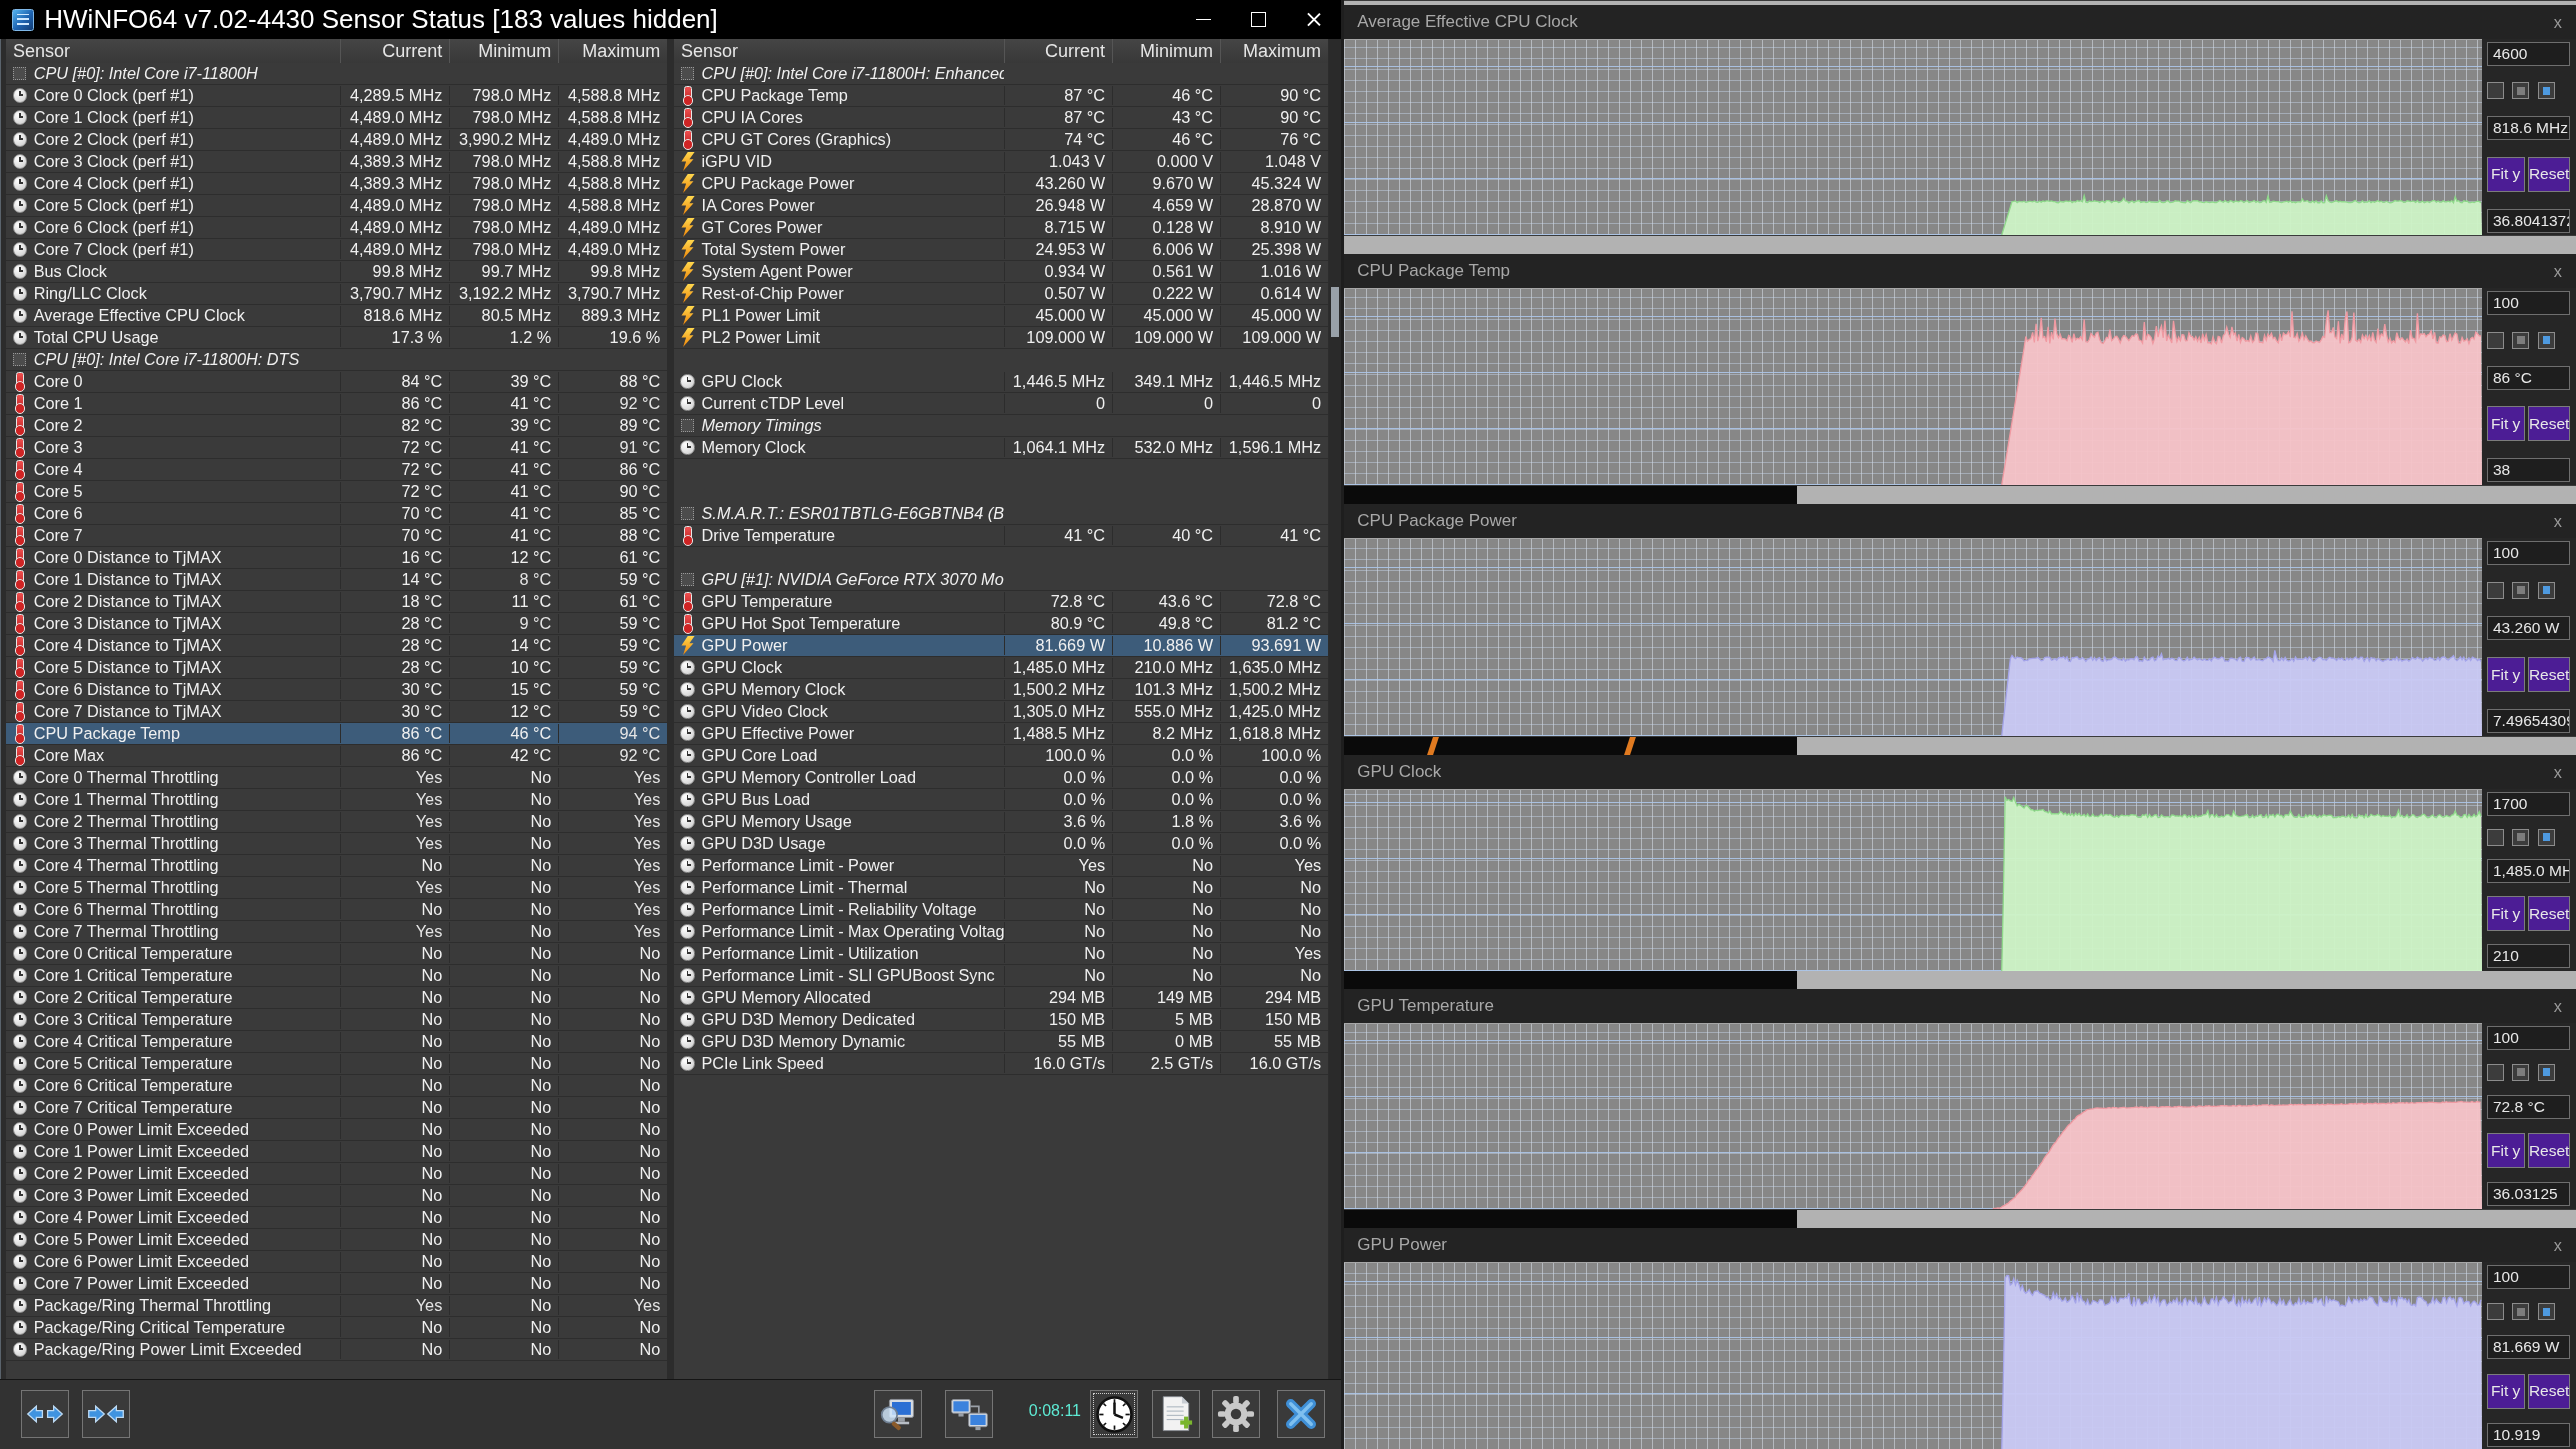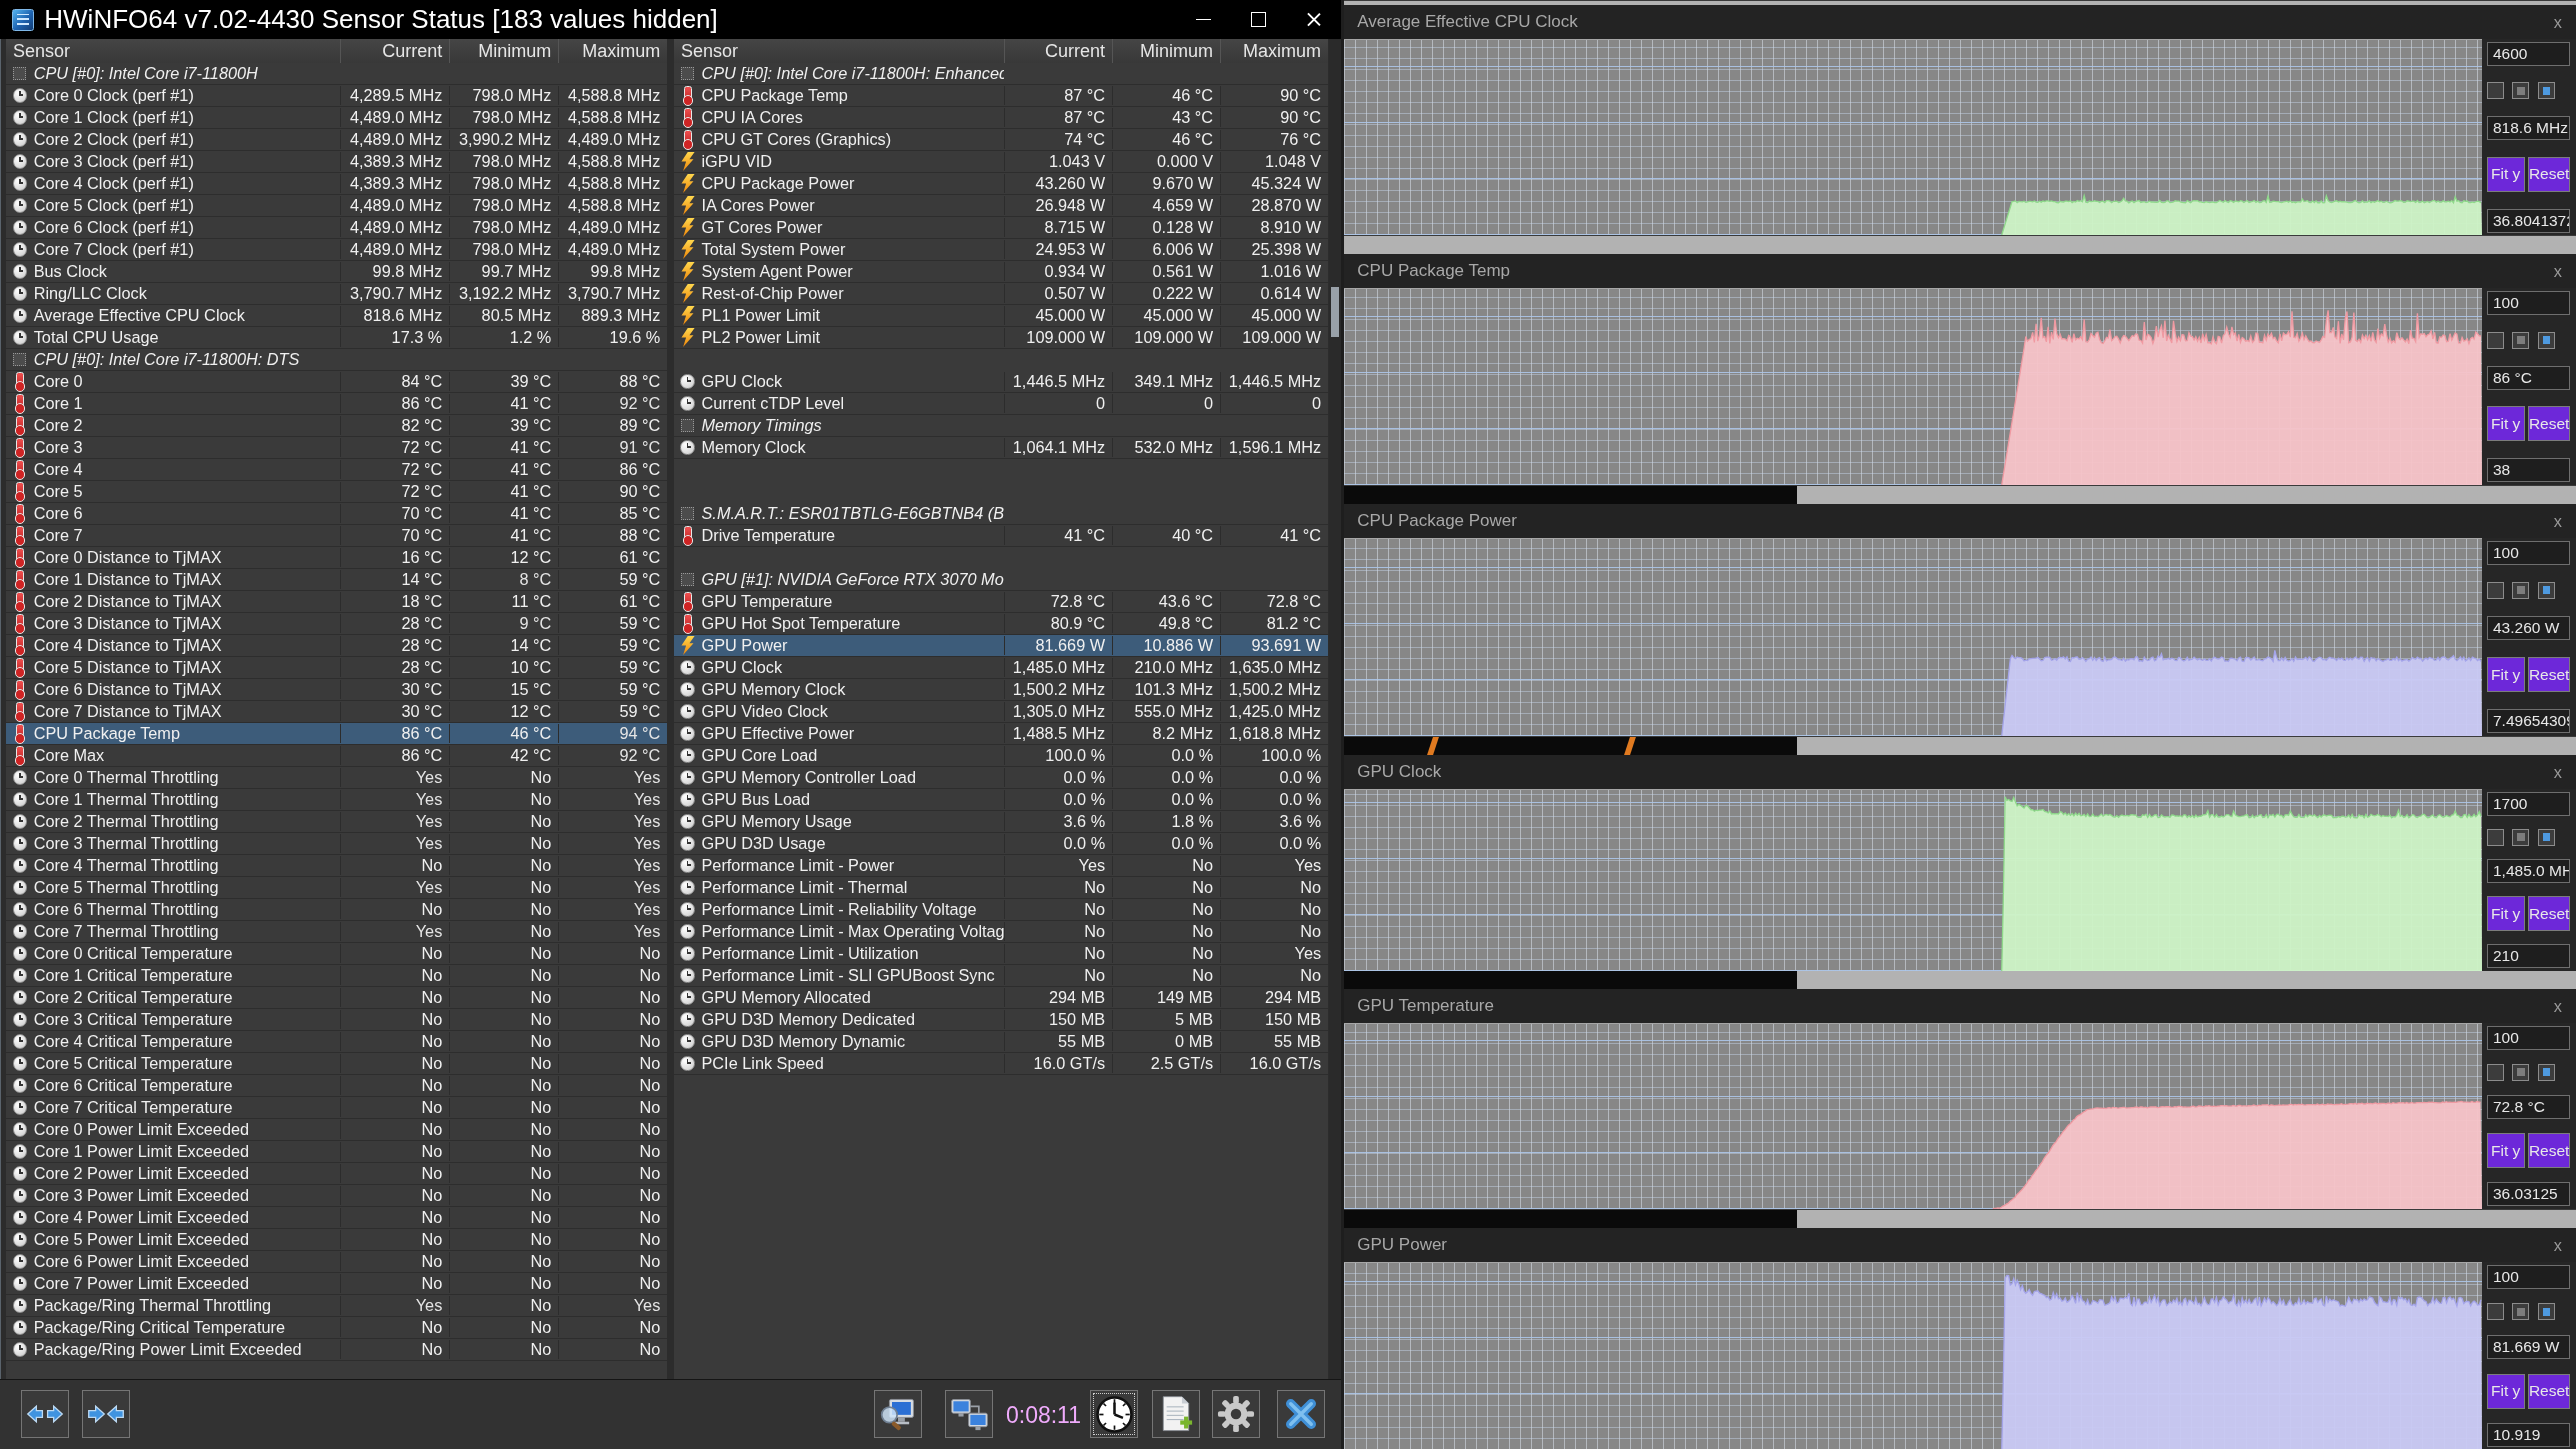--- a/index.html
+++ b/index.html
@@ -61,21 +61,21 @@
 
   #vscroll{position:absolute;right:0;top:0;bottom:0;width:12px;background:#2a2a2a;}
   #vscroll .thumb{position:absolute;left:1.7px;width:8.6px;top:248px;height:50px;background:#99a1a9;}
 
   
   #toolbar{position:absolute;left:0;bottom:0;width:100%;height:70px;background:#323232;
     border-top:1.7px solid #151515;box-sizing:border-box;}
   .tbtn{position:absolute;top:10.3px;width:48px;height:48px;background:#3a3a3a;
     border:0.9px solid #757575;box-sizing:border-box;display:flex;align-items:center;justify-content:center;}
   .tbtn.focused{outline:0.9px dotted #cfcfcf;outline-offset:-4.3px;}
-  #uptime{position:absolute;left:999px;top:22px;width:82px;text-align:right;font-size:23px;color:#f0abfc;}
+  #uptime{position:absolute;left:999px;top:22px;width:82px;text-align:right;font-size:16px;color:#5eead4;}
 
   
   #graphs{position:absolute;left:1341px;top:0;width:1235px;height:1449px;background:#1e1e1e;}
   .gwin{position:absolute;left:2.6px;width:1232px;background:#242424;}
   .gtitle{height:34px;display:flex;align-items:center;padding:0 13.7px;background:#232323;
     color:#a8a8a8;font-size:17px;}
   .gclose{margin-left:auto;color:#9a9a9a;font-size:16.3px;}
   .gbody{position:absolute;top:34px;left:0;right:0;bottom:0;display:flex;border-radius:17px;}
   .gplot{position:relative;flex:1;background:#878787;border-top:1.7px solid #a6a6a6;box-sizing:border-box;
     background-image:
@@ -85,21 +85,21 @@
   .gplot svg{position:absolute;left:0;top:0;width:100%;height:100%;}
   .gside{width:94px;background:#262626;display:flex;flex-direction:column;
     justify-content:space-between;padding:2.6px 5.2px;box-sizing:border-box;}
   .gbox{height:22px;background:#1e1e1e;border:0.9px solid #6e6e6e;color:#e8e8e8;font-size:15.5px;
     line-height:21.5px;padding-left:5.2px;white-space:nowrap;overflow:hidden;}
   .gtoggles{display:flex;gap:8.6px;}
   .toggle{width:17px;height:17px;background:#3c3c3c;border:0.9px solid #8c8c8c;box-sizing:border-box;
     display:flex;align-items:center;justify-content:center;}
   .toggle .sq{width:7.7px;height:7.7px;}
   .fitreset{display:flex;gap:3.4px;}
-  .fbtn{flex:1;height:33px;background:#6d28d9;border:0.9px solid #7c7c7c;color:#e8e8e8;
+  .fbtn{flex:1;height:33px;background:#4c1d95;border:0.9px solid #7c7c7c;color:#e8e8e8;
     font-size:15.5px;display:flex;align-items:center;justify-content:center;}
   .strip{position:absolute;left:2.6px;width:1232px;background:#b2b2b2;border-top:0.9px solid #3a3a3a;box-sizing:border-box;}
   .strip .blk{position:absolute;left:0;top:0;bottom:0;background:#0a0a0a;}
   .strip .mark{position:absolute;top:0;bottom:0;width:6px;background:#e07a20;transform:skewX(-18deg);}
 </style>
 </head>
 <body>
 
 <div id="root">
 

